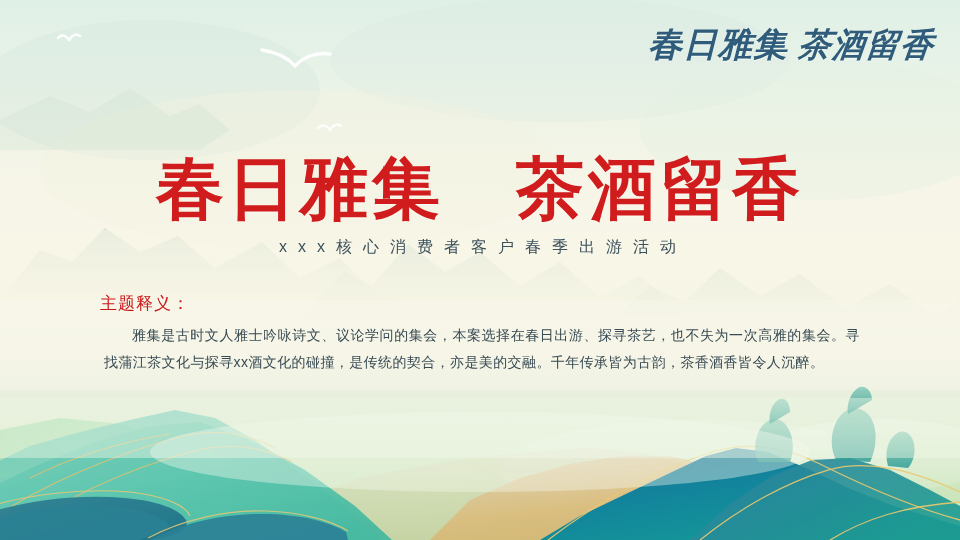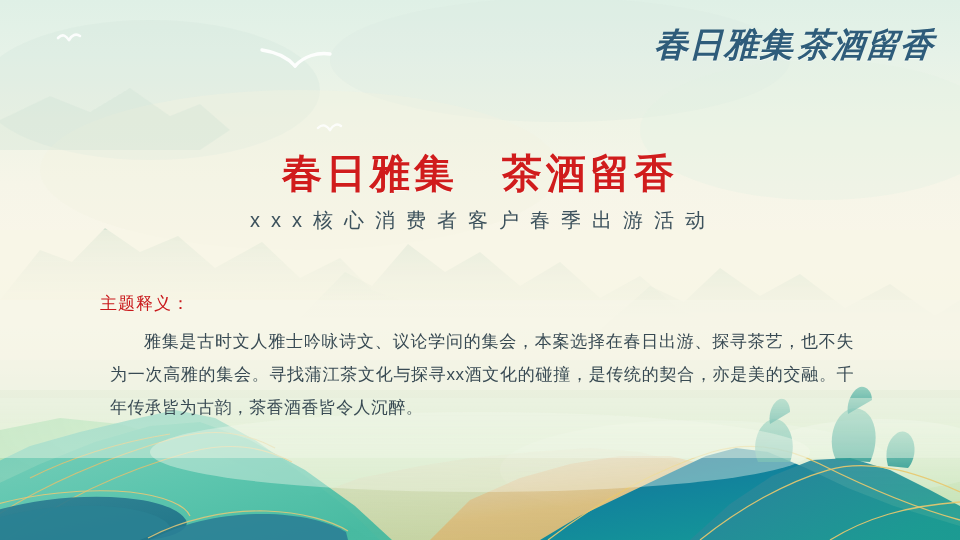--- a/index.html
+++ b/index.html
@@ -37,21 +37,21 @@
   }
   .bg-layer svg { display: block; width: 960px; height: 540px; }
 
   
   .logo {
     position: absolute;
     top: 28px;
     right: 26px;
     display: flex;
     align-items: baseline;
-    gap: 4px;
+    gap: 10px;
     z-index: 6;
   }
   .logo-part {
     font-family: "Liberation Serif", "DejaVu Serif", serif;
     font-style: italic;
     font-weight: 700;
     font-size: 34px;
     line-height: 1;
     color: #2e5c7a;
     letter-spacing: 1px;
@@ -67,31 +67,31 @@
   .title-block {
     position: absolute;
     top: 152px;
     left: 0;
     right: 0;
     text-align: center;
     z-index: 5;
   }
   .main-title {
     margin: 0;
-    font-size: 40px;
+    font-size: 68px;
     font-weight: 700;
     line-height: 1.08;
     color: #d01c1c;
     letter-spacing: 4px;
     white-space: nowrap;
     text-shadow: 0 1px 1px rgba(255,255,255,0.5);
   }
   .subtitle {
     margin: 12px 0 0 0;
-    font-size: 20px;
+    font-size: 16px;
     font-weight: 500;
     color: #3c515c;
     letter-spacing: 11px;
     padding-left: 6px;
     white-space: nowrap;
   }
 
   
   .theme-block {
     position: absolute;
@@ -101,22 +101,22 @@
     z-index: 5;
   }
   .theme-heading {
     margin: 0 0 7px 0;
     font-size: 17px;
     font-weight: 400;
     color: #c9181b;
     letter-spacing: 1px;
   }
   .theme-body {
-    margin: 10px;
-    font-size: 17px;
+    margin: 4px;
+    font-size: 14px;
     line-height: 1.95;
     color: #384a53;
     text-indent: 2em;
     letter-spacing: 0.4px;
     text-align: justify;
   }
 </style>
 </head>
 <body>
 

